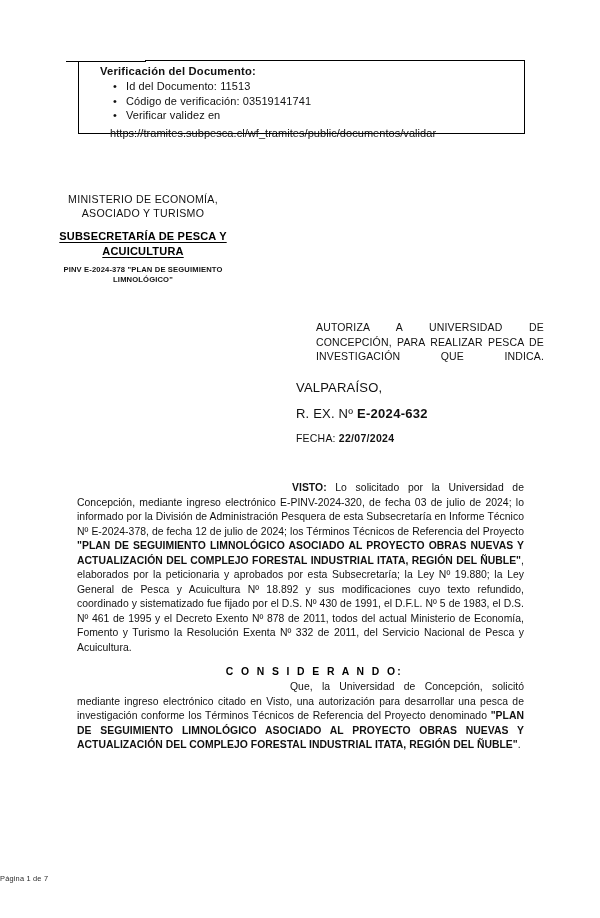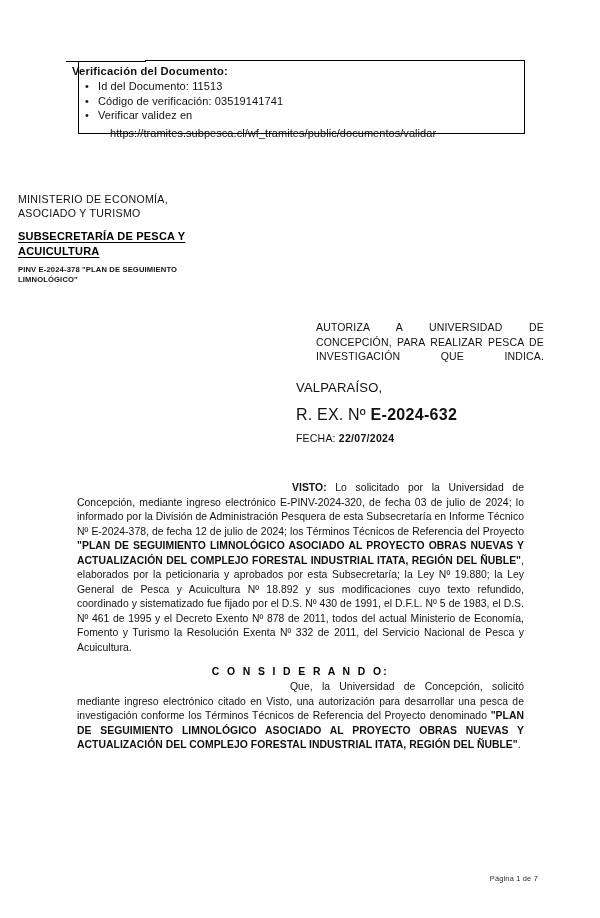--- a/index.html
+++ b/index.html
@@ -42,21 +42,21 @@
   .verif-box-notch2 {
     position: absolute;
     left: 66px;
     top: 61px;
     width: 80px;
     height: 1.3px;
     background: #000;
   }
   .verif-content {
     position: absolute;
-    left: 72px;
+    left: 100px;
     top: 64px;
     width: 440px;
   }
   .verif-title {
     font-size: 11.2px;
     font-weight: bold;
     letter-spacing: 0.2px;
     line-height: 15px;
     color: #111;
   }
@@ -89,20 +89,21 @@
     color: #111;
     word-break: break-all;
   }
 
   
   .letterhead {
     position: absolute;
     left: 18px;
     top: 192px;
     width: 250px;
+    text-align: center;
   }
   .lh-ministry {
     font-size: 10.6px;
     line-height: 14px;
     letter-spacing: 0.3px;
     color: #111;
   }
   .lh-ministry .l1 { display: block; }
   .lh-ministry .l2 { display: block; }
   .lh-sub {
@@ -147,21 +148,21 @@
     left: 296px;
     top: 380px;
     font-size: 13px;
     letter-spacing: 0.2px;
     color: #111;
   }
   .resnum {
     position: absolute;
     left: 296px;
     top: 406px;
-    font-size: 16px;
+    font-size: 13px;
     letter-spacing: 0.2px;
     color: #111;
   }
   .resnum b, .fecha b {
     font-weight: bold;
     letter-spacing: 0.3px;
   }
   .fecha {
     position: absolute;
     left: 296px;
@@ -184,37 +185,37 @@
     color: #111;
   }
   .body-block.visto { top: 458px; margin-top: 23px; }
   .body-block.considerando-body { top: 680px; }
   .body-block b { font-weight: bold; }
   .lead-visto { padding-left: 215px; }
   .lead-que { padding-left: 213px; }
 
   .considerando-heading {
     position: absolute;
-    left: 77px;
+    left: 91px;
     top: 666px;
     width: 447px;
     text-align: center;
     font-size: 10.4px;
     font-weight: bold;
     letter-spacing: 2.4px;
     color: #000;
   }
 
   
   .footer {
     position: absolute;
     left: 0;
     top: 874px;
     width: 600px;
-    text-align: right;
+    text-align: left;
     padding-right: 62px;
     box-sizing: border-box;
     font-size: 7.4px;
     letter-spacing: 0.2px;
     color: #2b2b2b;
   }
 </style>
 </head>
 <body>
 

